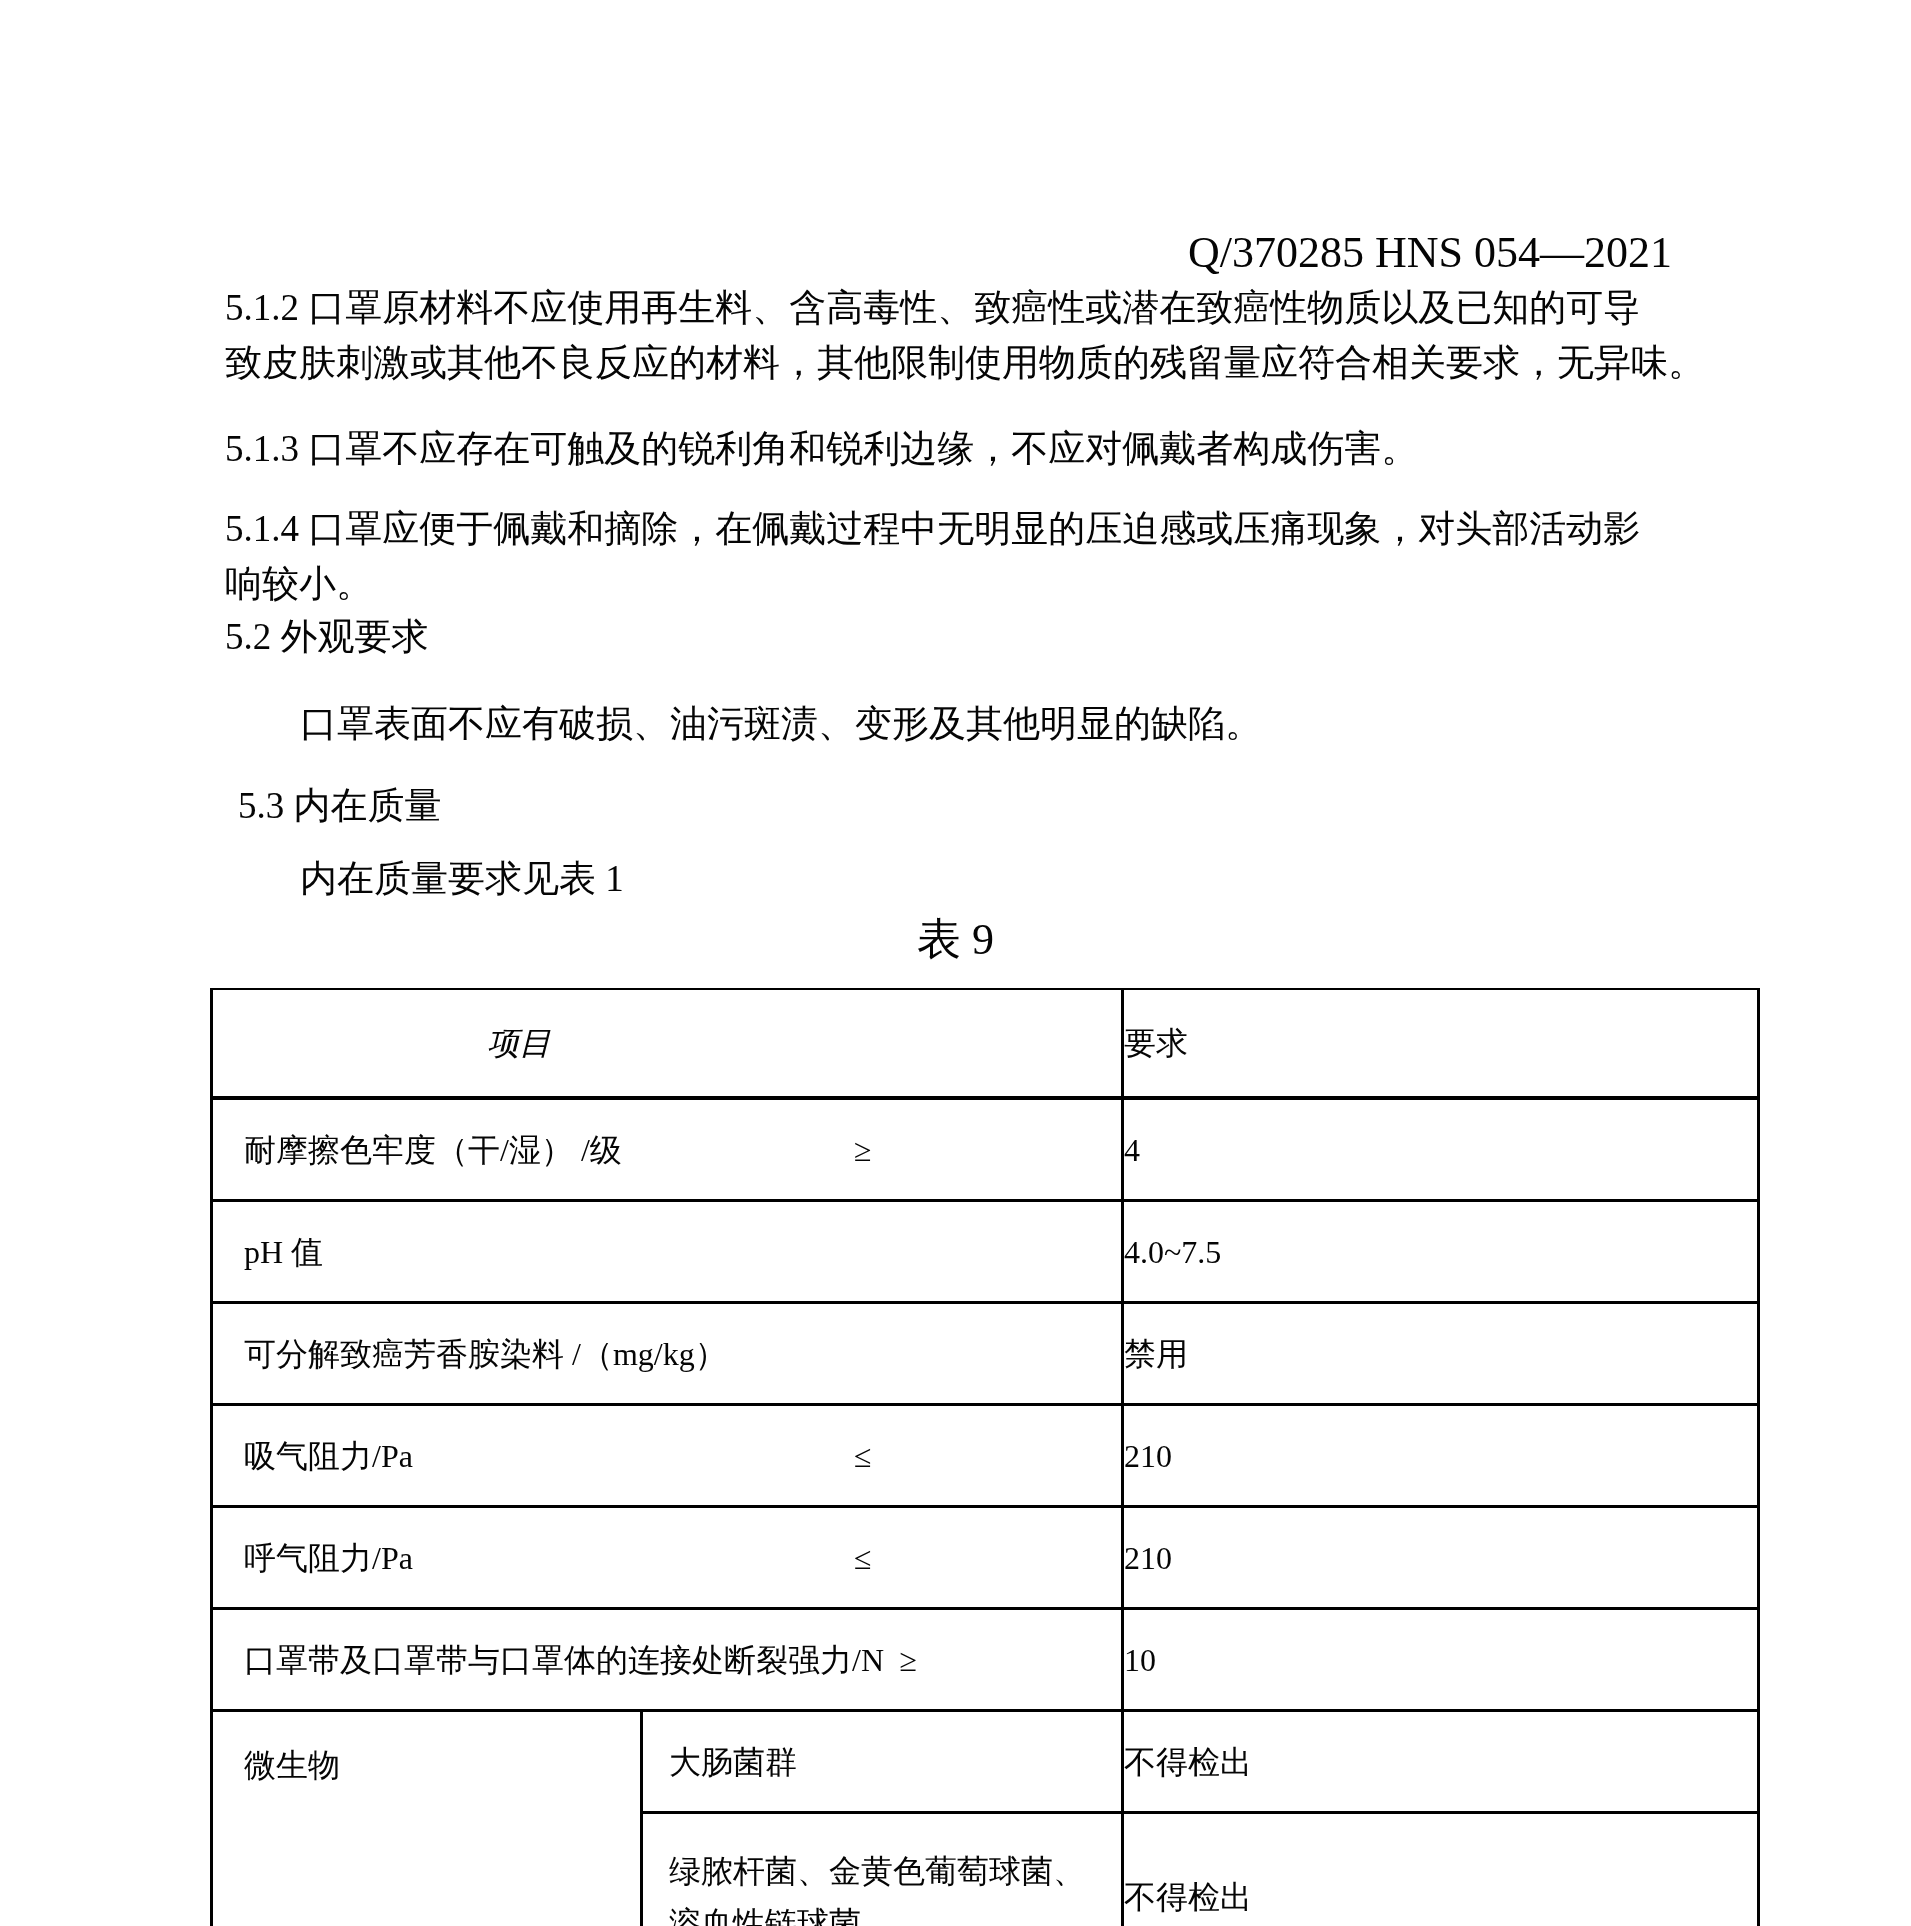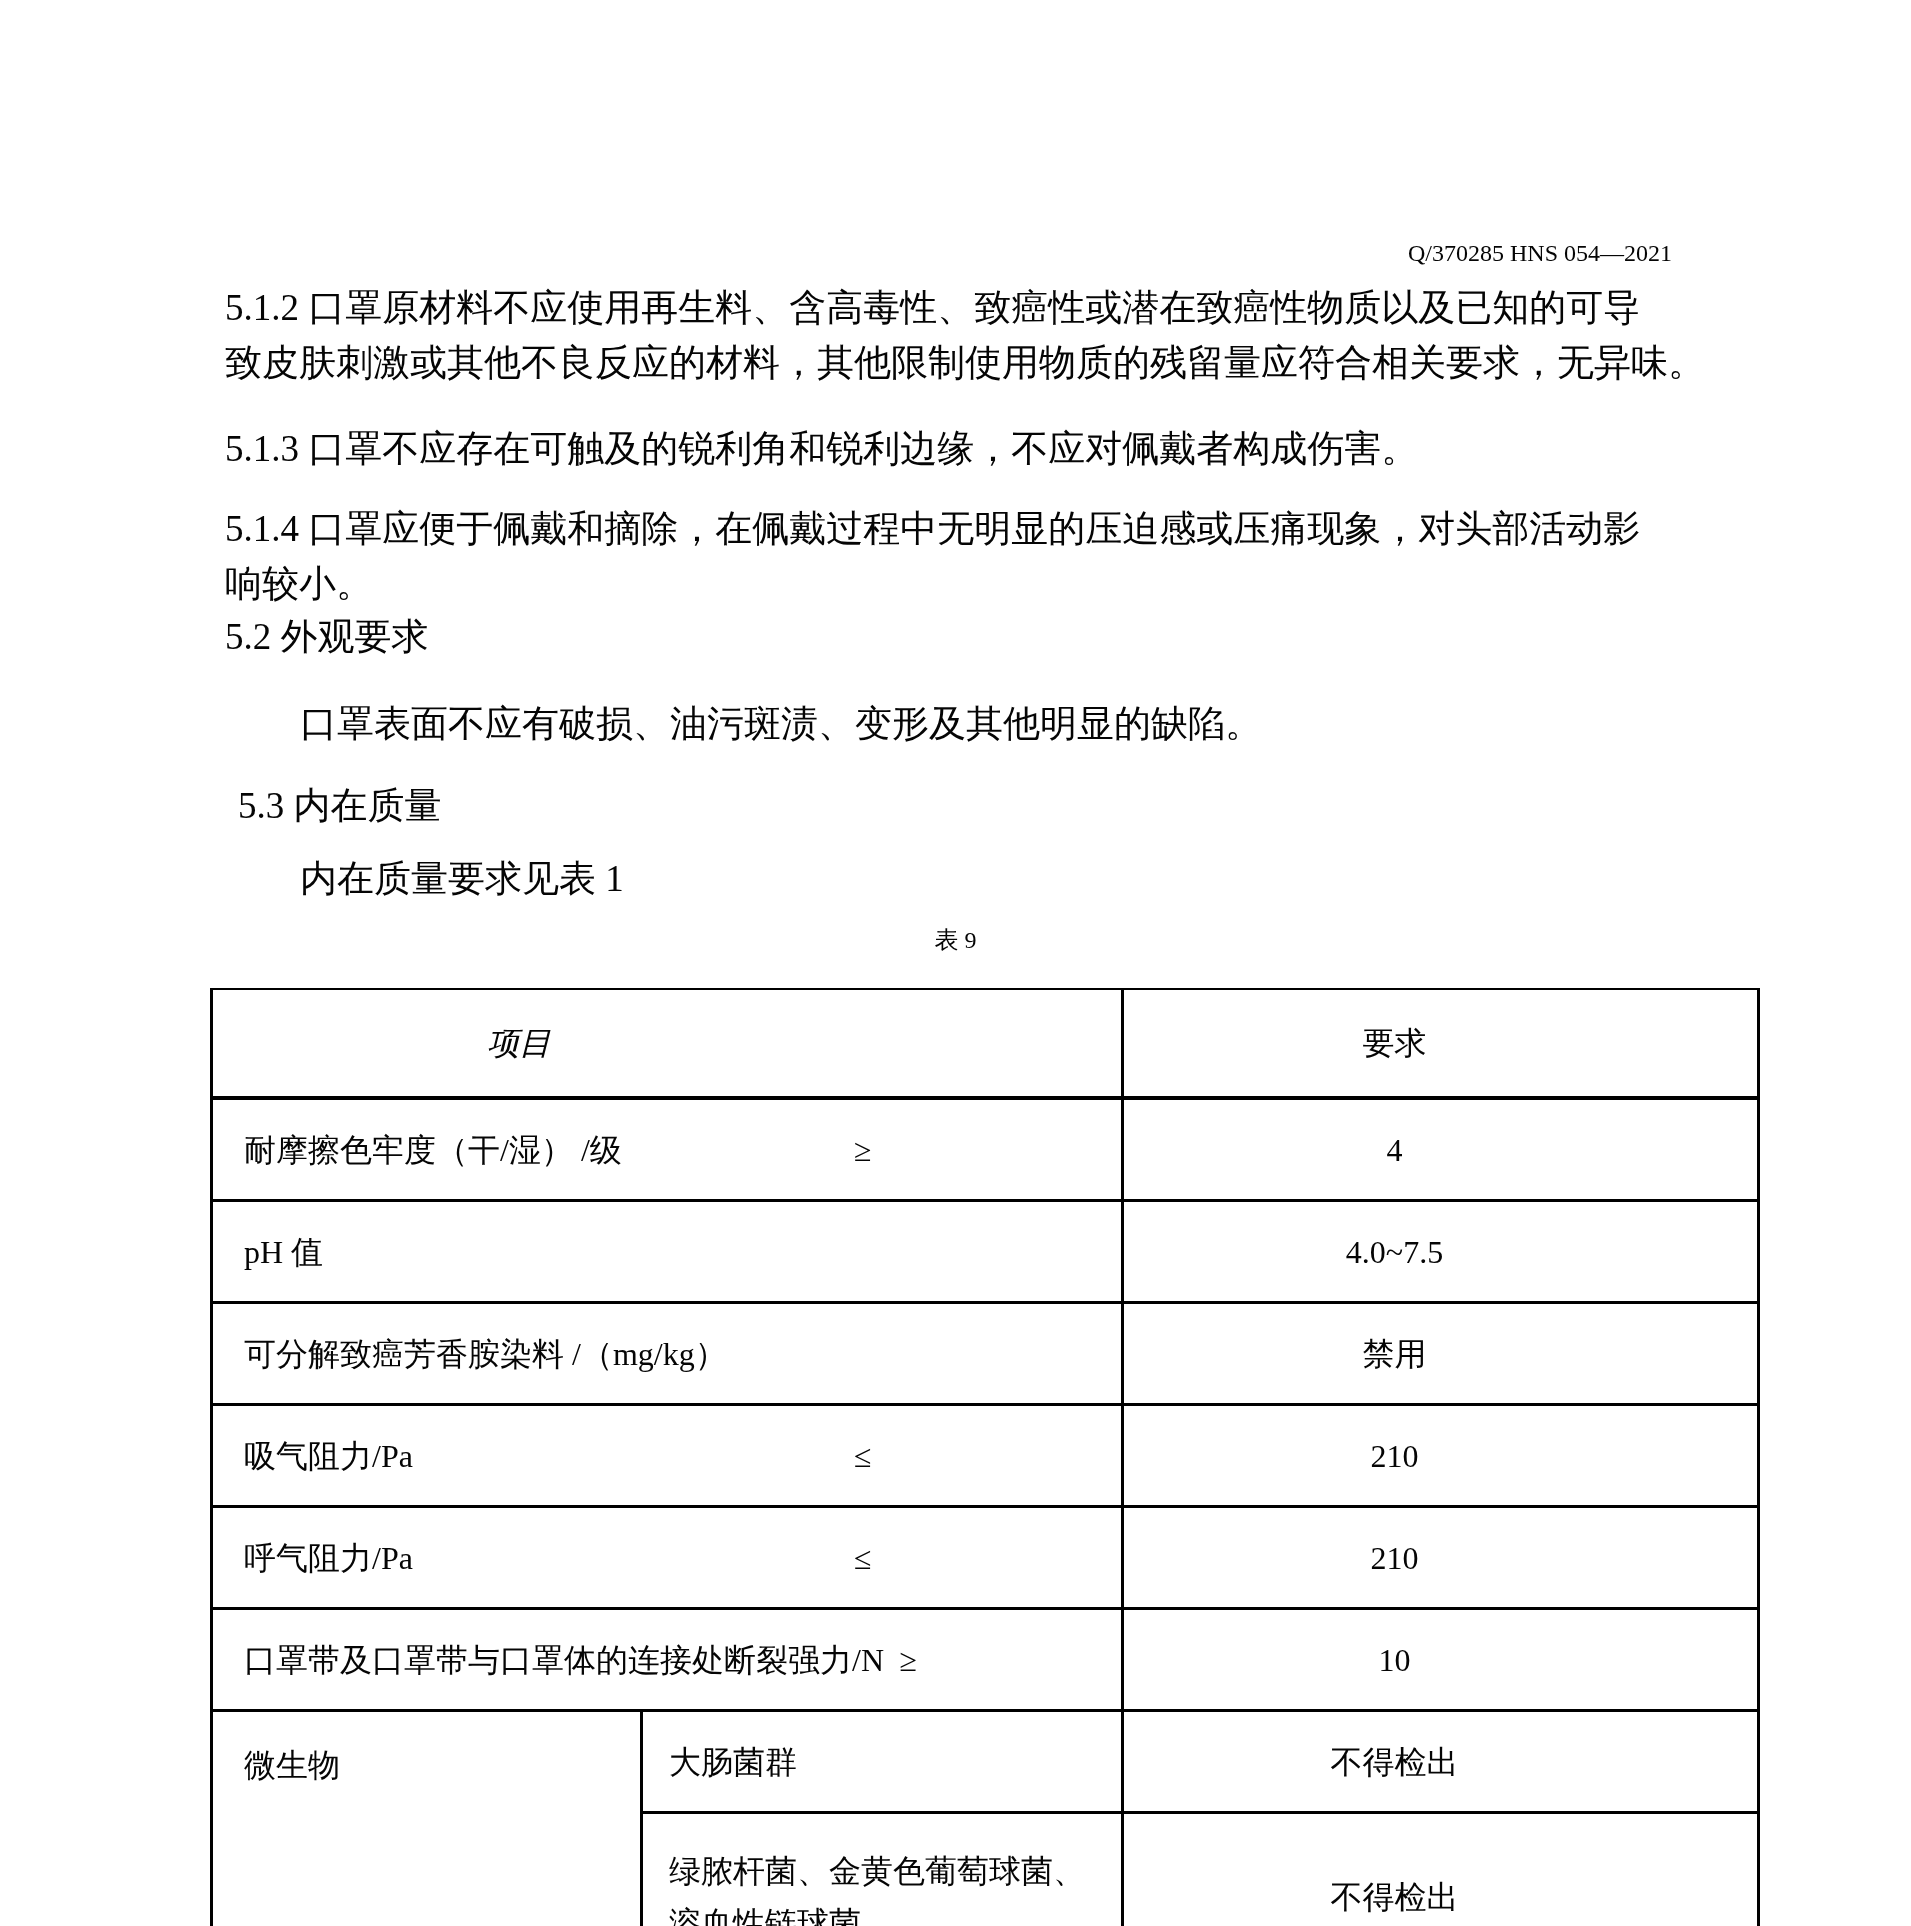--- a/index.html
+++ b/index.html
@@ -7,42 +7,42 @@
     position:relative;
     width:1911px;height:2703px;
     background:#ffffff;
     font-family:"Liberation Serif","DejaVu Serif",serif;
     color:#050505;
     overflow:hidden;
   }
   .abs{position:absolute;}
   .nowrap{white-space:nowrap;}
   .body-text{font-size:37px;line-height:55px;}
-  .small-text{font-size:24px;line-height:52px;}
+  .small-text{font-size:44px;line-height:52px;}
   .center{text-align:center;}
 
   
   .t{
     position:absolute;left:210px;top:988px;
     display:grid;
     grid-template-columns:430px 481px 633px;
     grid-template-rows:110px repeat(7,102px) 168px repeat(4,102px);
     border:3.1px solid #000;
     border-top-width:2.3px;
     box-sizing:border-box;
     font-size:32px;line-height:52px;
   }
   .c{
     border-right:3.1px solid #000;
     border-bottom:3.1px solid #000;
     display:flex;align-items:center;
     box-sizing:border-box;
     overflow:hidden;
   }
-  .cc{border-right:none;justify-content:center;padding-right:92px;}
+  .cc{border-right:none;justify-content:flex-start;padding-right:92px;}
   .hdr{border-bottom-width:4.6px;}
   .hdr1{justify-content:center;padding-right:296px;font-style:italic;}
   .hdr2{border-bottom-width:4.6px;}
   .lab{padding-left:31px;position:relative;}
   .labB{padding-left:26px;position:relative;}
   .divR{border-right-width:3.9px;}
   .sym-abs{position:absolute;left:641px;top:50%;transform:translateY(-50%);}
   .micro{align-items:flex-start;padding-top:27px;}
   .wrapcell{padding-right:15.4px;}
   .sym-inline{margin-left:15.4px;}

